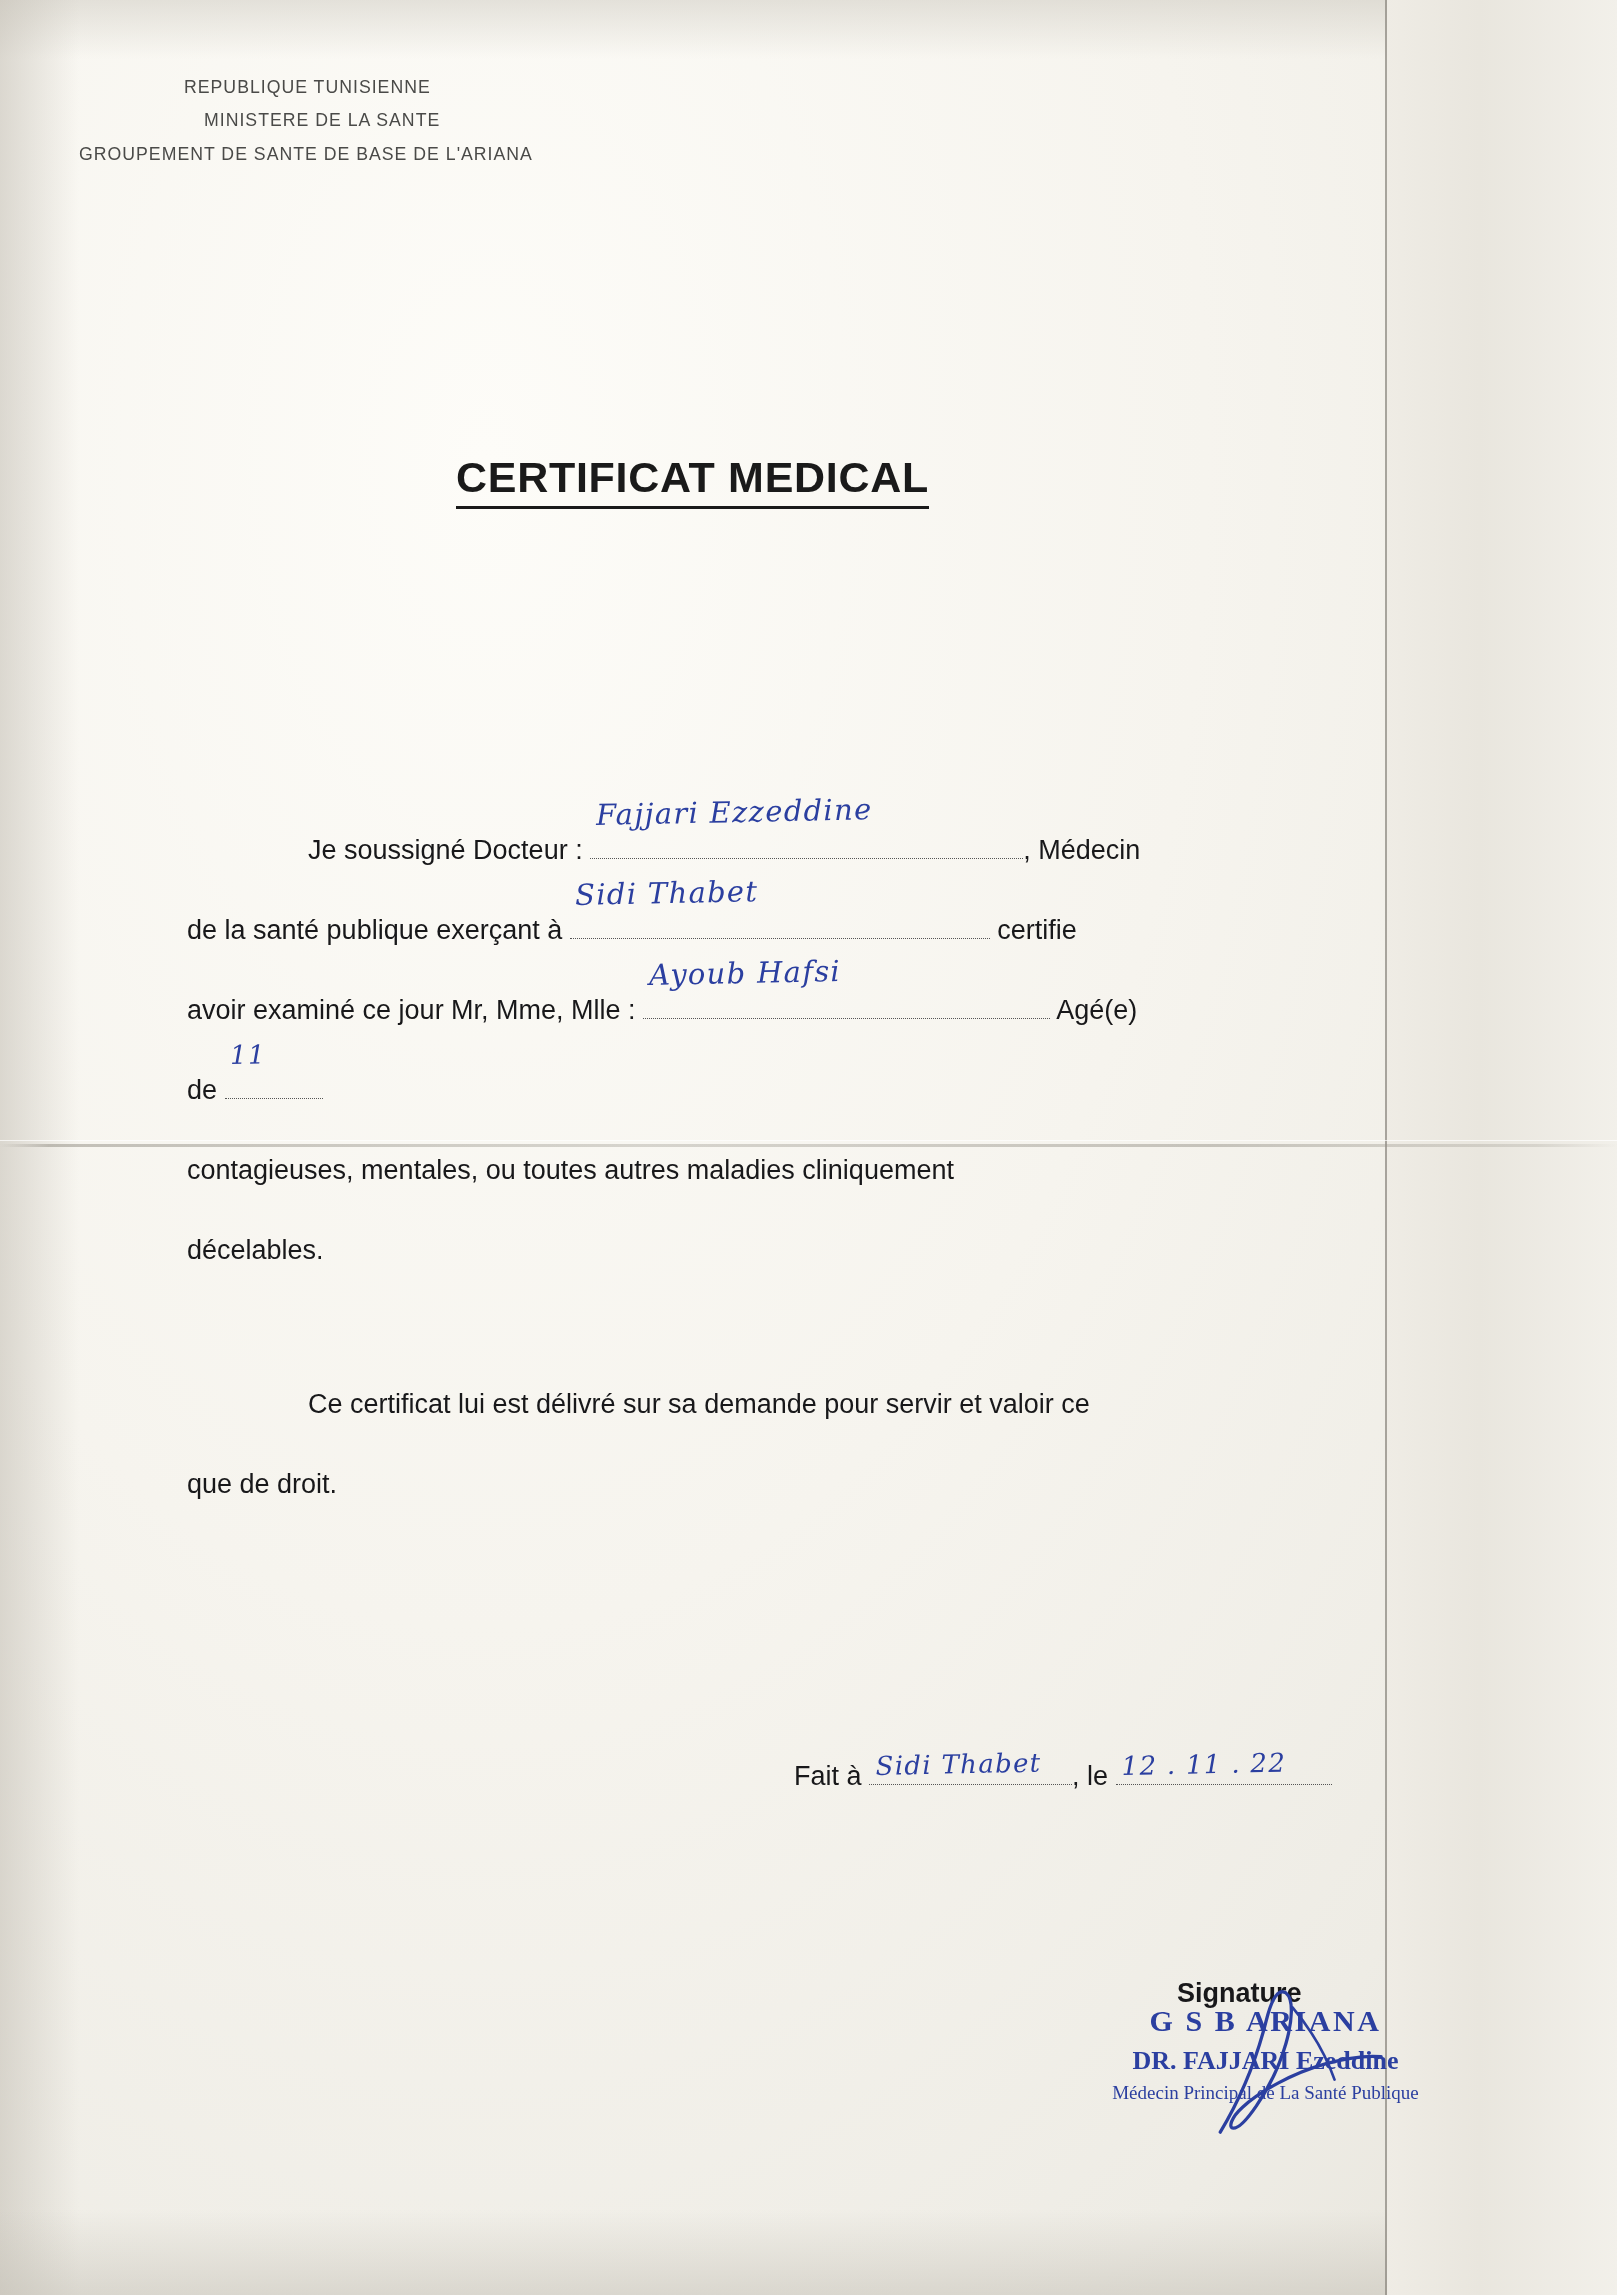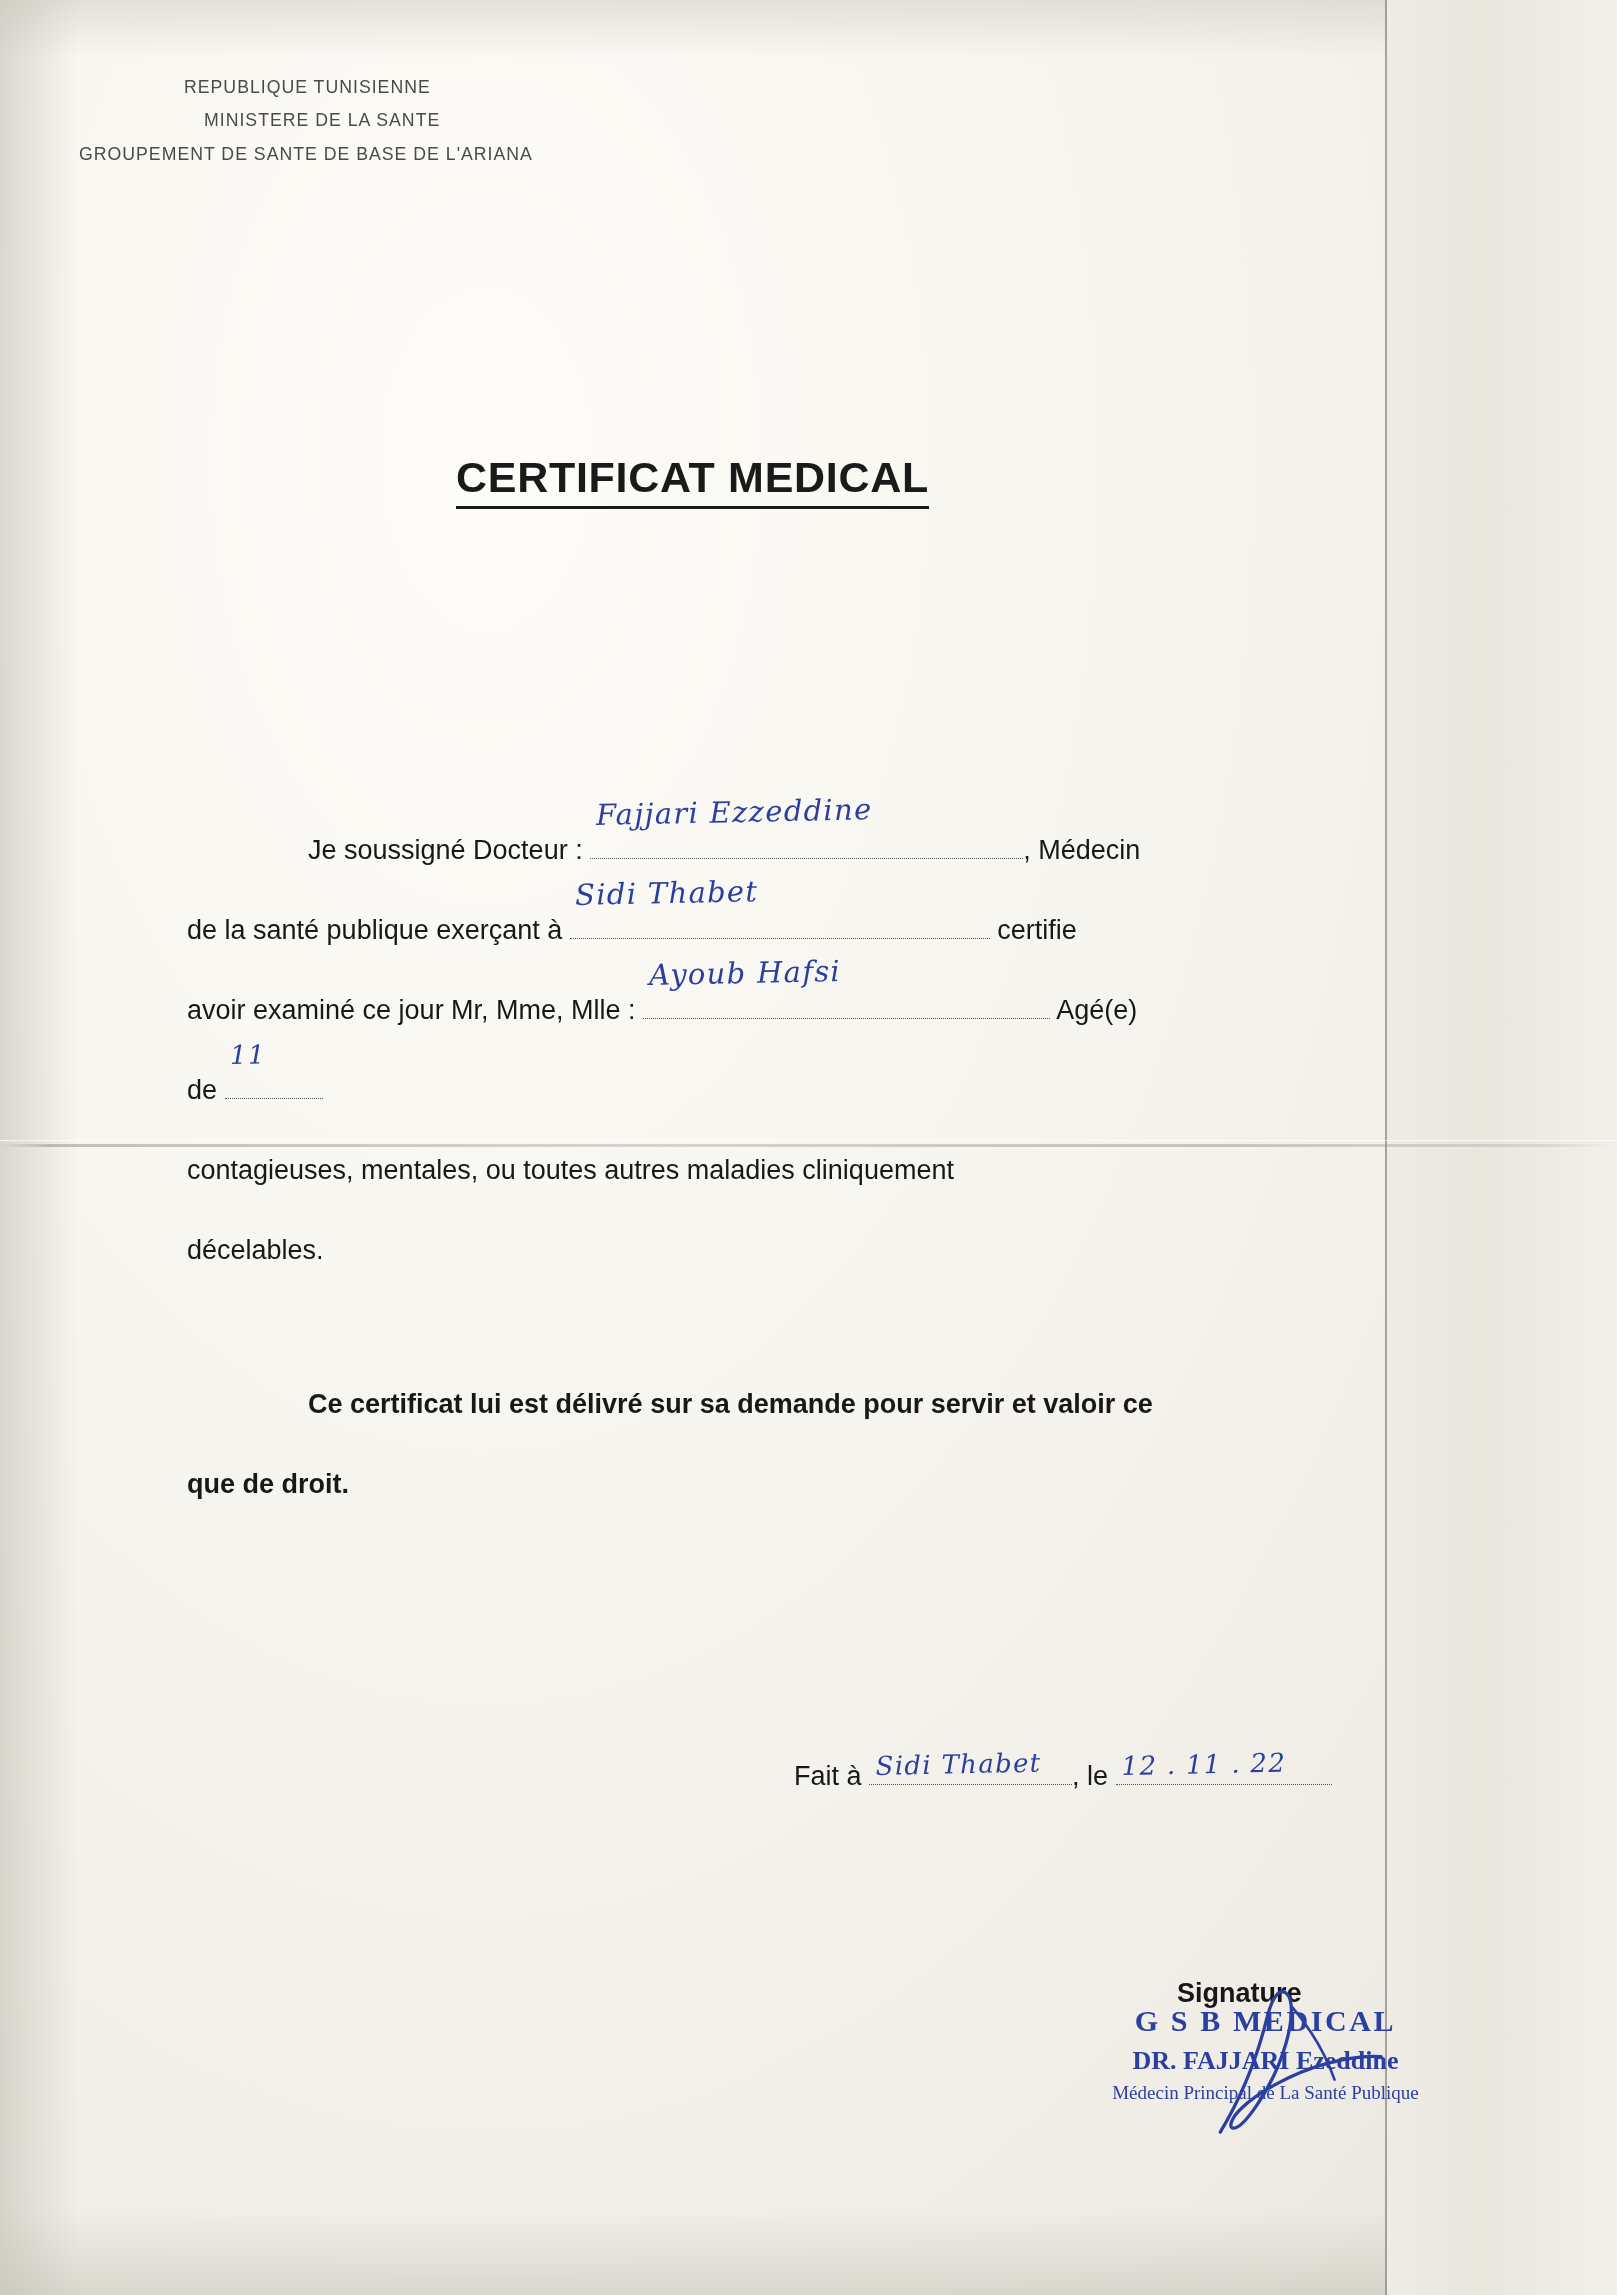--- a/index.html
+++ b/index.html
@@ -161,21 +161,20 @@
   .hand.small { font-size: 26px; }
 
   .para2 {
     position: absolute;
     left: 187px;
     top: 1364px;
     width: 1207px;
     font-size: 27px;
     color: #18181a;
     line-height: 80px;
-    font-weight: bold;
   }
 
   
   .faitline {
     position: absolute;
     left: 794px;
     top: 1754px;
     font-size: 27px;
     color: #18181a;
     white-space: nowrap;
@@ -298,18 +297,18 @@
   </div>
 
   <div class="signature-label">Signature</div>
 
   <svg class="sig-scribble" viewBox="0 0 300 260">
     <path d="M40 230 C 70 180, 95 120, 110 60 C 118 28, 128 10, 140 18 C 152 27, 150 60, 140 95 C 130 130, 112 165, 95 190 C 80 212, 68 224, 60 224 C 52 224, 56 208, 74 192 C 100 168, 150 140, 200 126 C 232 117, 262 113, 285 115" fill="none" stroke="#2b3fa0" stroke-width="5" stroke-linecap="round"></path>
     <path d="M150 40 C 175 70, 200 110, 214 150" fill="none" stroke="#2b3fa0" stroke-width="4" stroke-linecap="round"></path>
   </svg>
 
   <div class="stamp">
-    <div class="stamp-l1">G S B MEDICAL</div>
+    <div class="stamp-l1">G S B ARIANA</div>
     <div class="stamp-l2">DR. FAJJARI Ezeddine</div>
     <div class="stamp-l3">Médecin Principal de La Santé Publique</div>
   </div>
 </div>
 
 
 </body></html>

